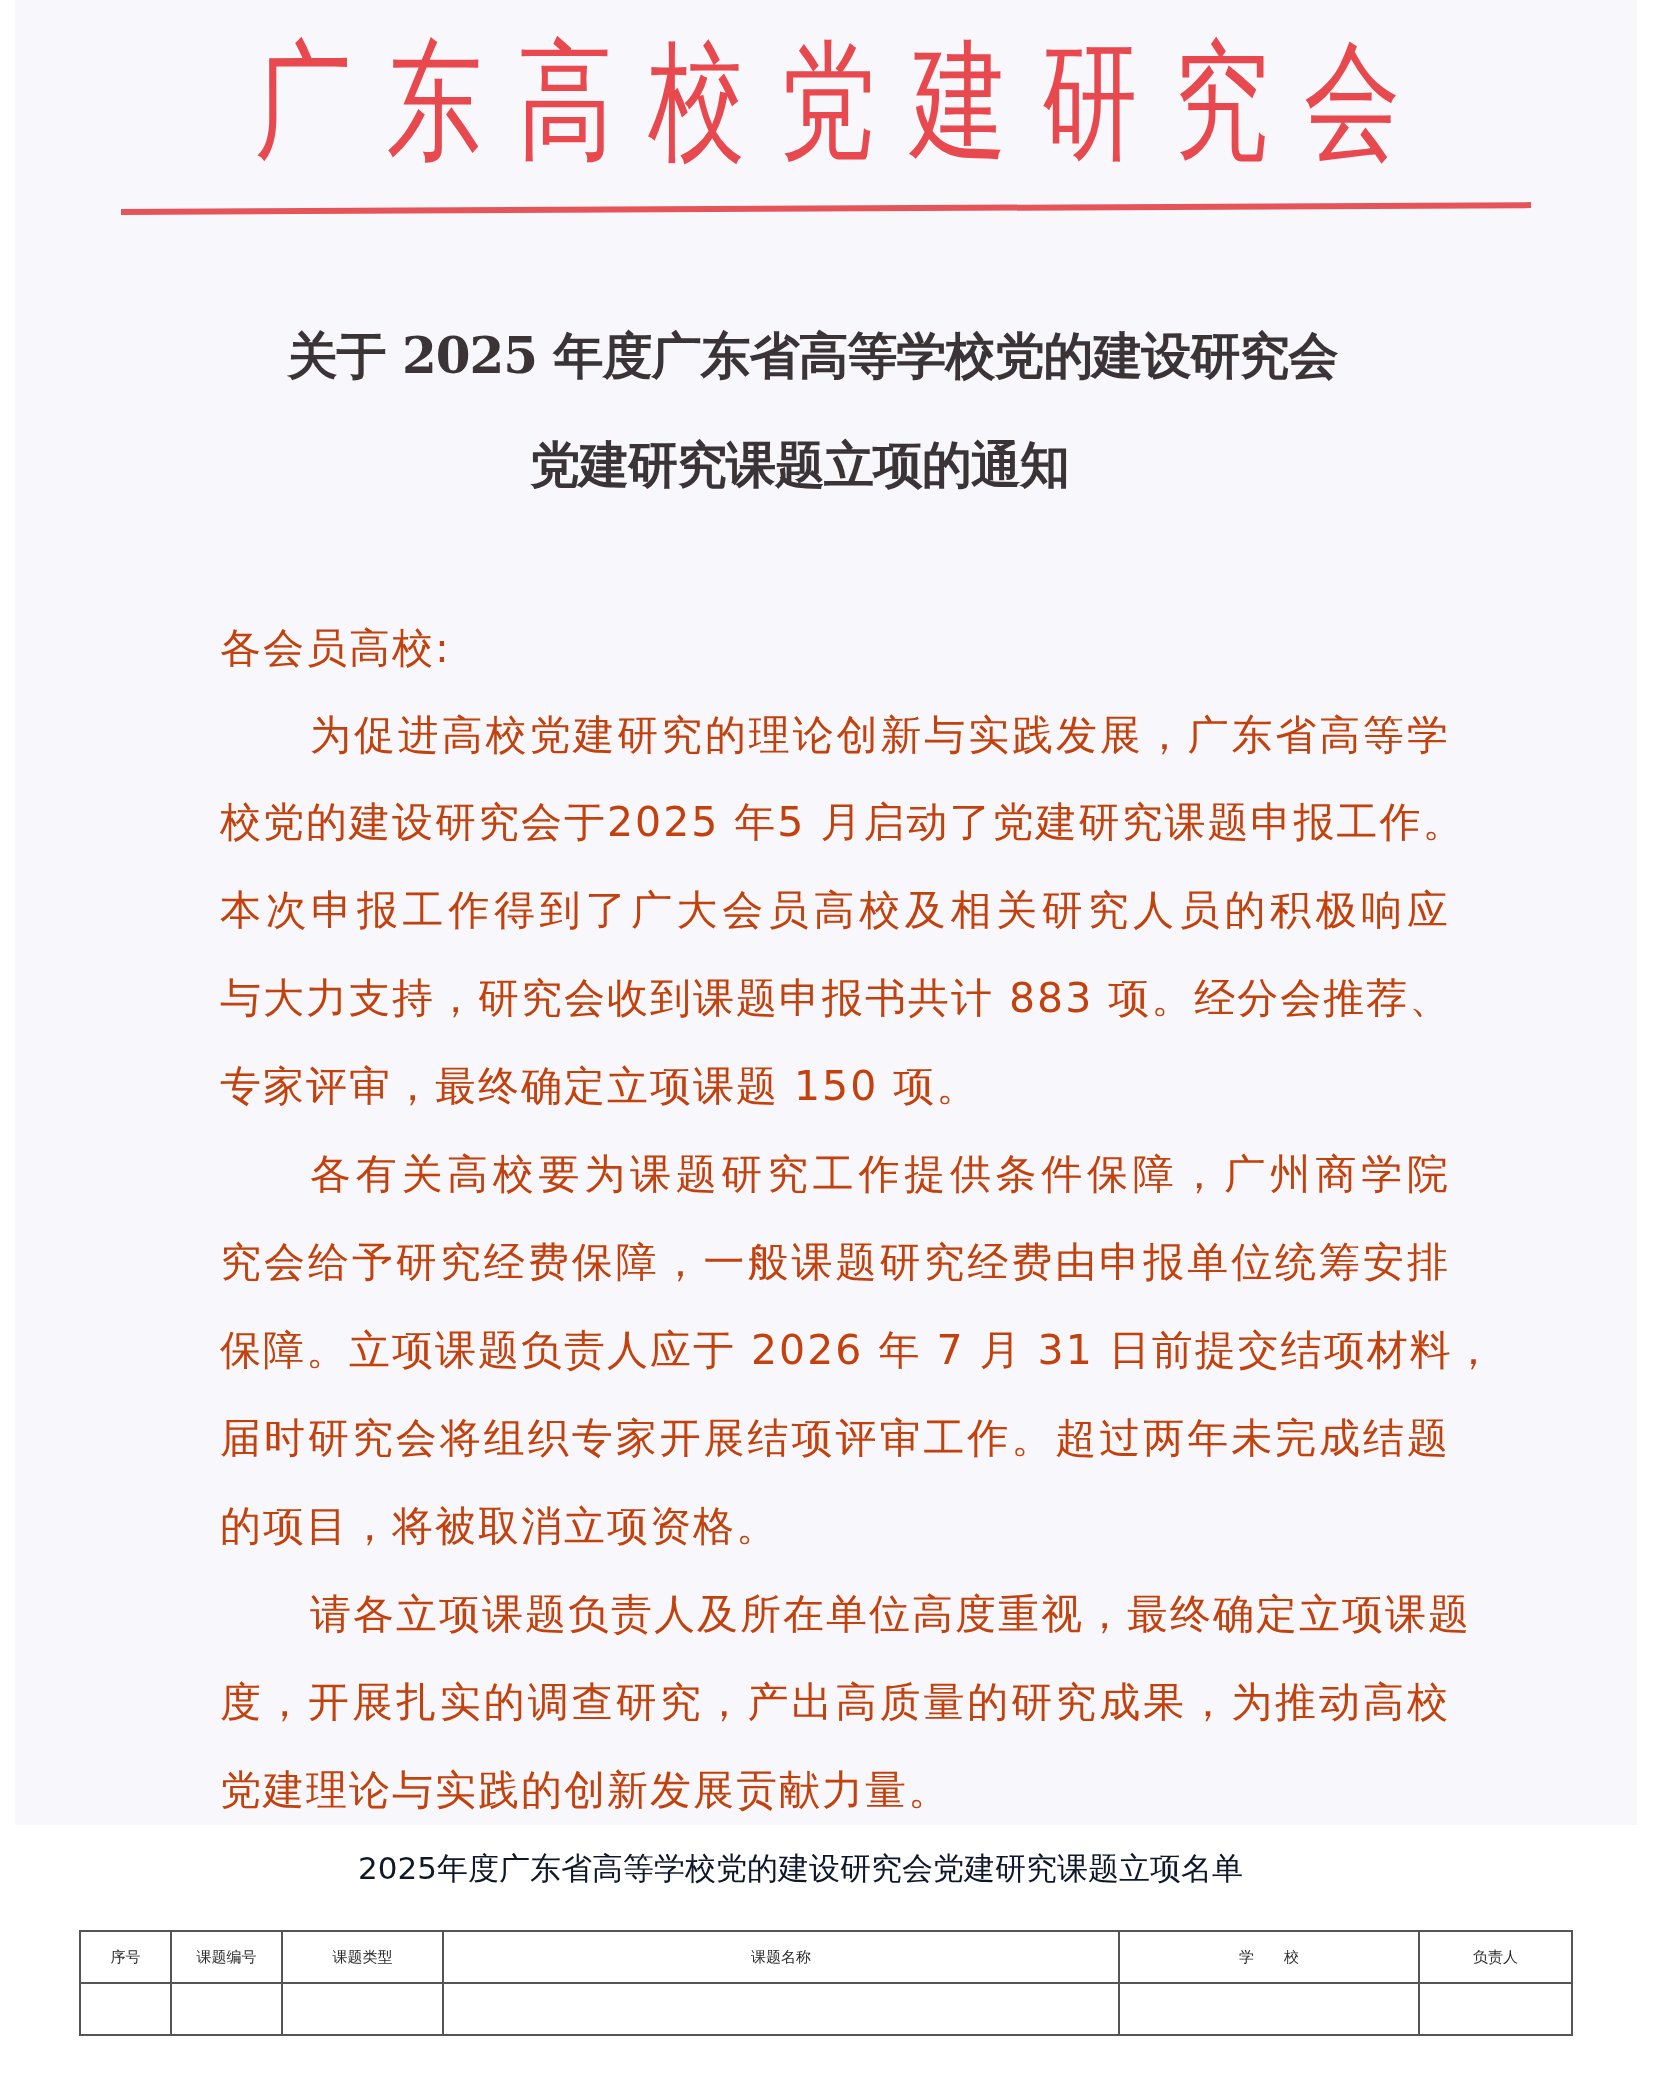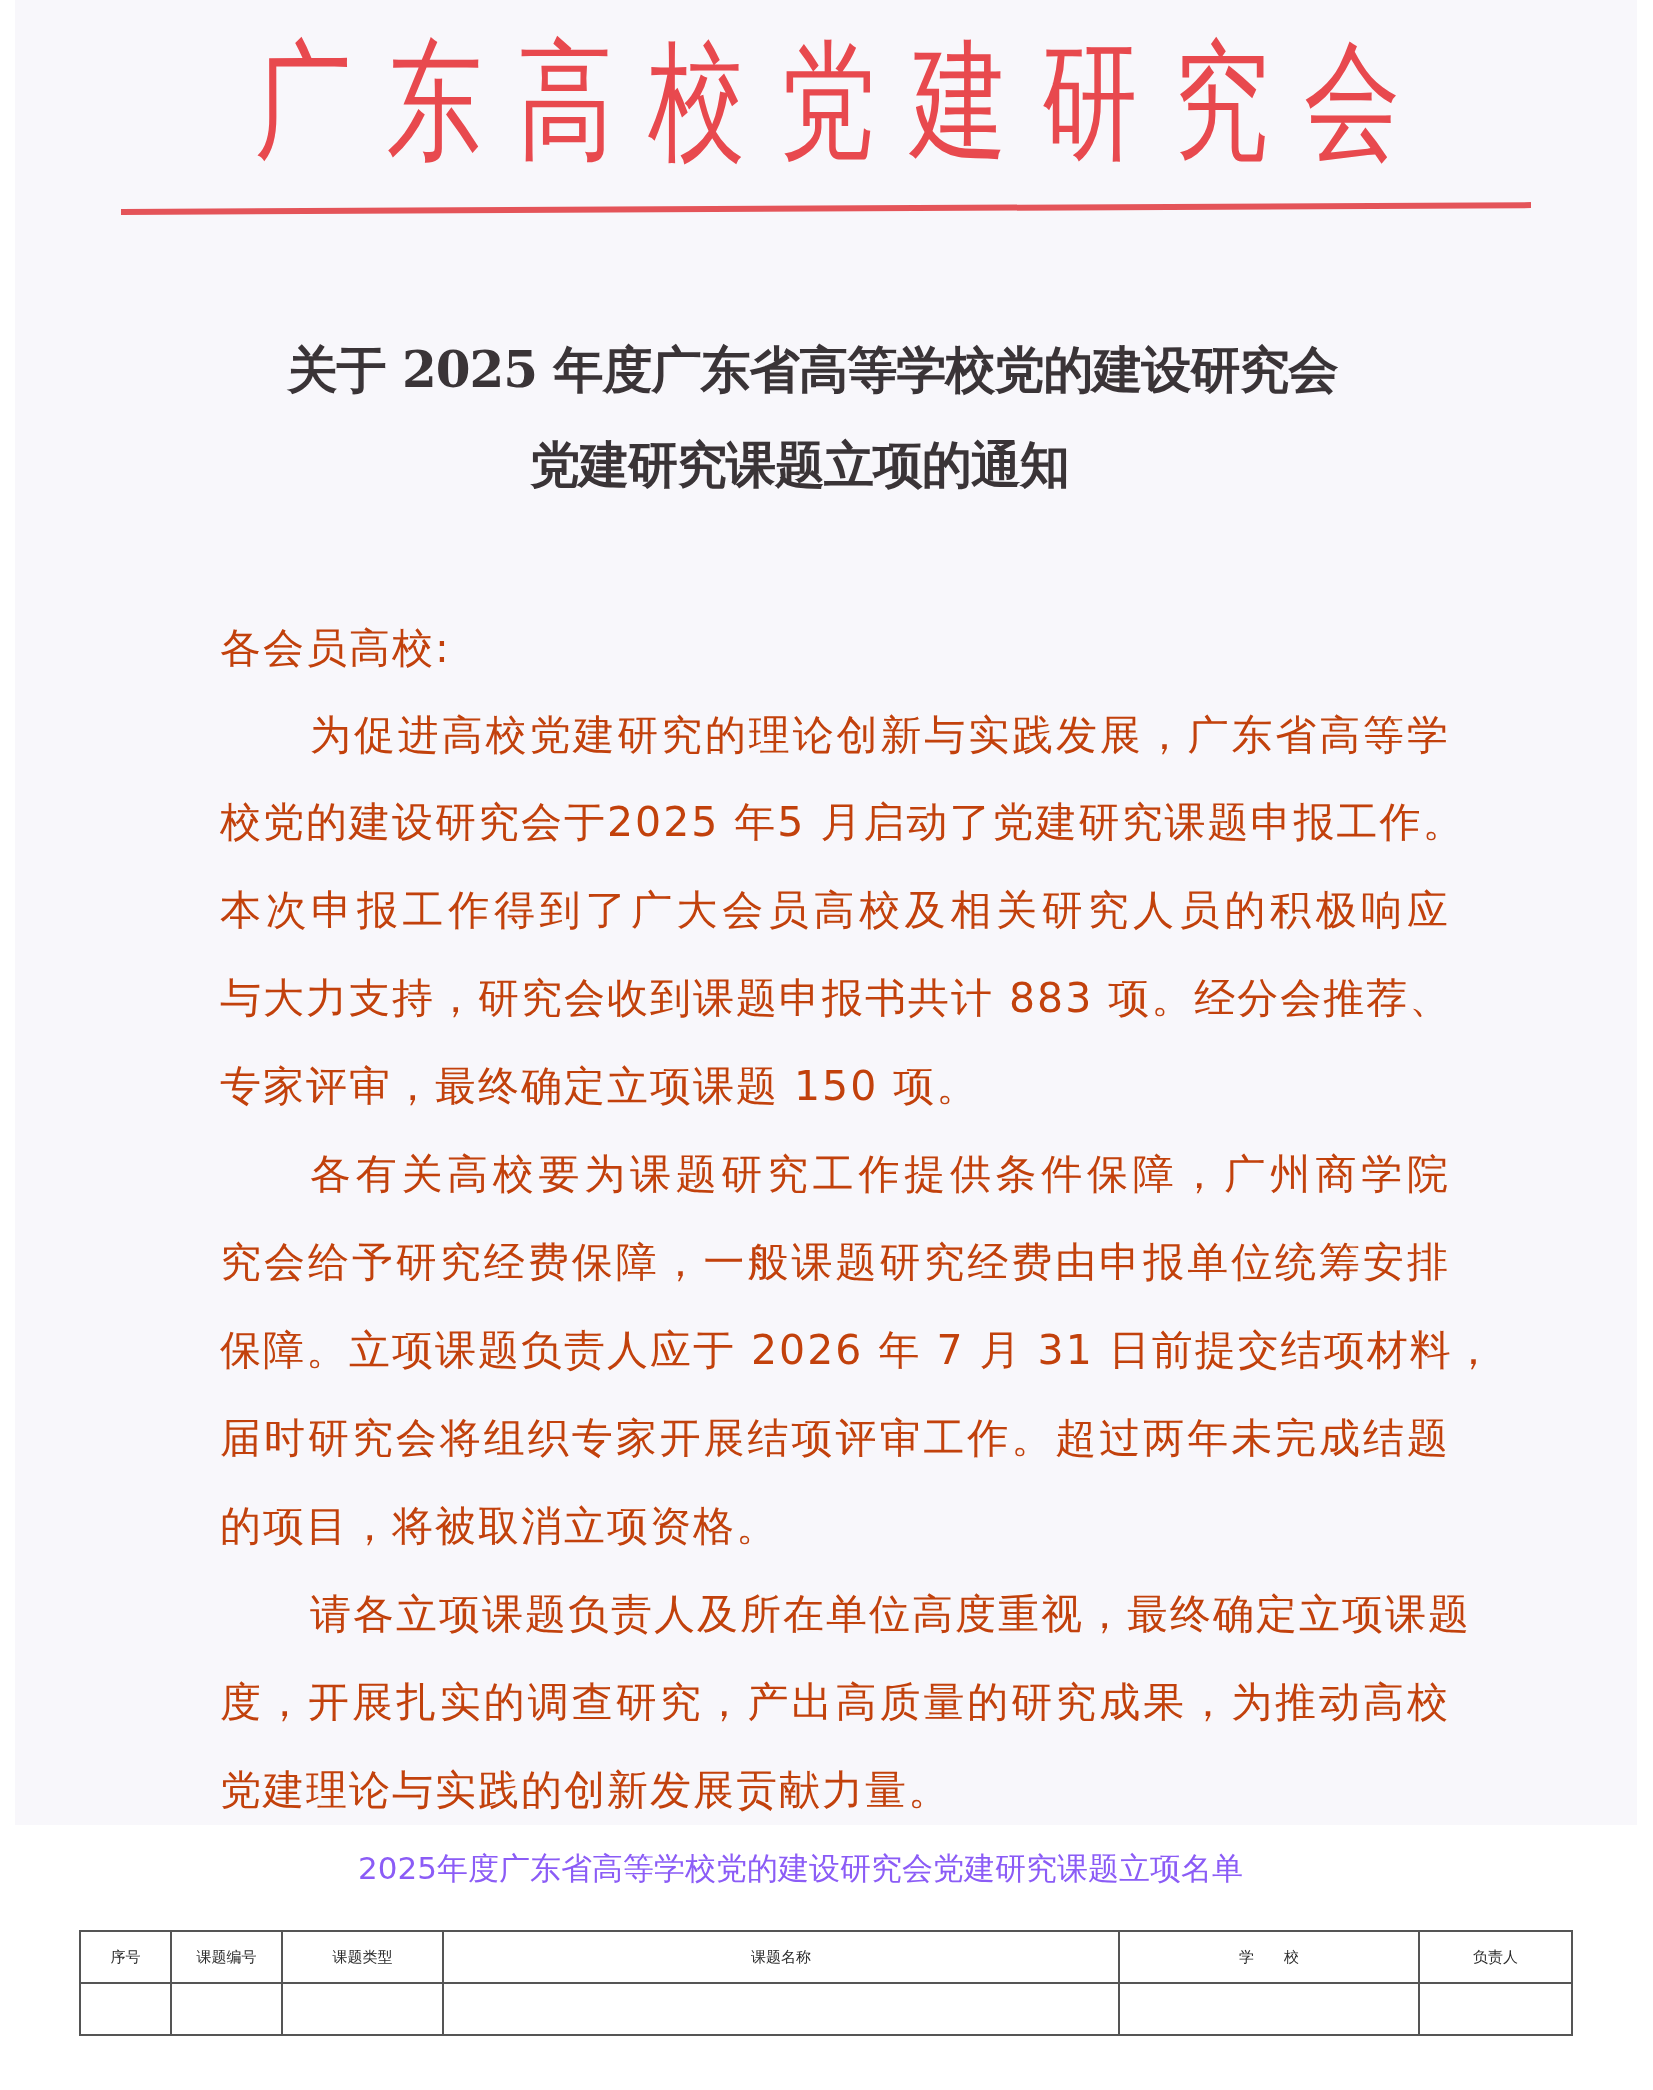--- a/index.html
+++ b/index.html
@@ -26,35 +26,35 @@
     position: absolute; left: 121px; top: 209px; width: 1410px; height: 6px;
     background: #e45459; transform: rotate(-0.28deg); transform-origin: left center;
   }
 
   .notice-heading {
     position: absolute; left: 0; width: 1653px; text-align: center;
     color: #3a3437; font-weight: bold; font-size: 50px; line-height: 1;
     font-family: "DejaVu Serif", "Liberation Serif", serif;
     letter-spacing: -1px;
   }
-  .notice-heading.l1 { top: 345px; padding-right: 28px; }
+  .notice-heading.l1 { top: 331px; padding-right: 28px; }
   .notice-heading.l2 { top: 440px; padding-right: 54px; }
 
   .body-text {
     position: absolute; left: 220px; width: 1230px;
     color: #c2410c; font-size: 41px; line-height: 1;
     font-family: "DejaVu Sans", "Liberation Sans", sans-serif;
     white-space: nowrap; letter-spacing: 2px;
   }
   .body-text.justify { text-align: justify; text-align-last: justify; }
   .body-text.indent { left: 310px; width: 1140px; }
 
   .table-title {
     position: absolute; left: 0; width: 1653px; top: 1853px; text-align: center;
-    font-size: 31px; line-height: 1; color: #8b5cf6;
+    font-size: 31px; line-height: 1; color: #0f172a;
     font-family: "DejaVu Sans", "Liberation Sans", sans-serif;
     padding-right: 52px;
   }
 
   table.project-table {
     position: absolute; left: 79px; top: 1930px; width: 1492px;
     border-collapse: collapse; table-layout: fixed;
     font-family: "DejaVu Serif", "Liberation Serif", serif;
     font-size: 15px; color: #333;
   }

